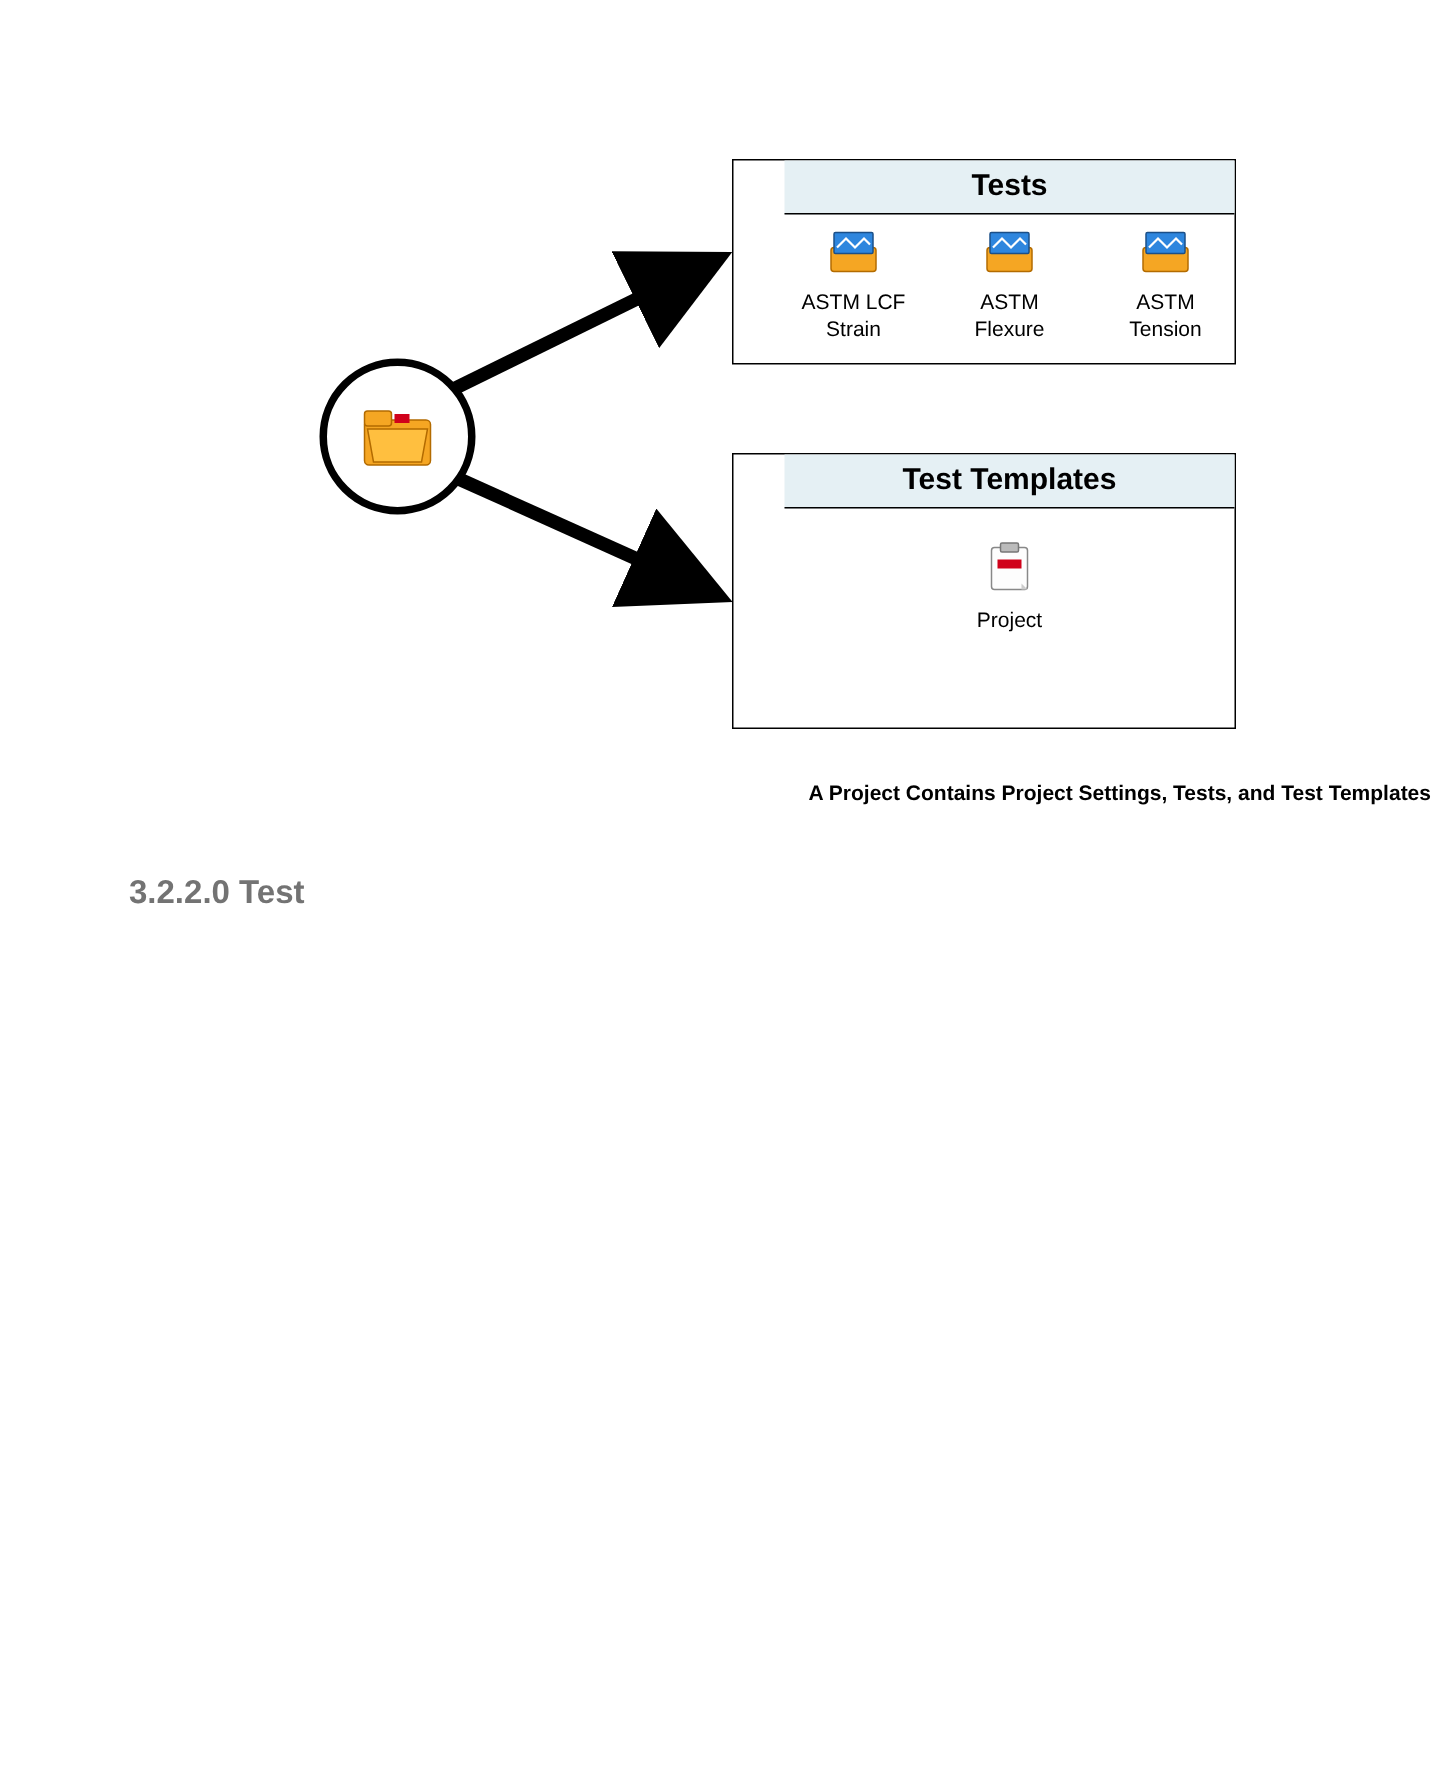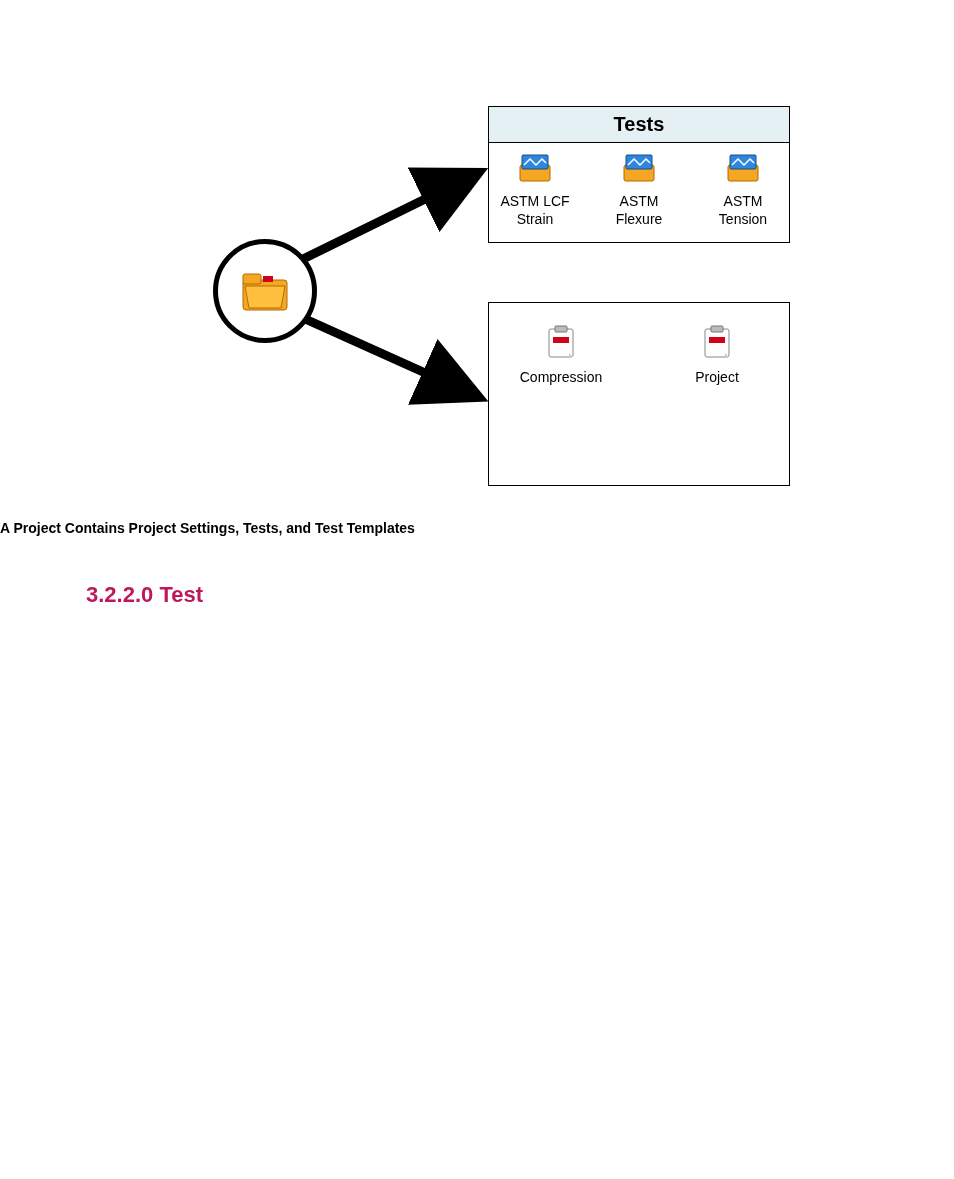--- a/index.html
+++ b/index.html
@@ -31,20 +31,21 @@
     background: #fff;
     display: flex;
     align-items: center;
     justify-content: center;
   }
   
   .panel {
     position: absolute;
     border: 1px solid #000;
     background: #fff;
+    padding-left: 34px;
   }
   .panel-header {
     background: #e5f0f4;
     border-bottom: 1px solid #000;
     text-align: center;
     font-weight: bold;
     font-size: 20px;
     padding: 6px 0;
   }
   .panel-body {
@@ -71,32 +72,32 @@
   #tests-panel { left: 488px; top: 106px; width: 300px; }
   
   #templates-panel { left: 488px; top: 302px; width: 300px; height: 182px; }
   #templates-panel .panel-body { padding-top: 22px; }
   
   .caption {
     position: absolute;
     left: 0;
     width: 954px;
     top: 520px;
-    text-align: left;
+    text-align: right;
     font-size: 14px;
     font-weight: bold;
   }
   
   .section-heading {
     position: absolute;
     left: 86px;
     top: 582px;
     font-size: 22px;
     font-weight: bold;
-    color: #be185d;
+    color: #737373;
   }
   svg { display: block; }
 </style>
 </head>
 <body>
 
 <div class="diagram">
 
   <svg width="954" height="500" style="position:absolute;left:0;top:0">
     <defs>
@@ -151,32 +152,22 @@
             <rect x="4" y="2" width="26" height="14" rx="1" fill="#2e86de" stroke="#1b4f88"></rect>
             <polyline points="6,12 12,6 18,12 24,6 28,10" fill="none" stroke="#fff" stroke-width="1.5"></polyline>
           </svg>
         </span>
         <div class="item-label">ASTM Tension</div>
       </div>
     </div>
   </div>
 
   <div id="templates-panel" class="panel">
+    <div class="panel-header">Test Templates</div>
     <div class="panel-body">
-      <div class="item">
-        <span>
-          <svg width="28" height="34" viewBox="0 0 28 34">
-            <rect x="2" y="4" width="24" height="28" rx="2" fill="#fdfdfd" stroke="#888"></rect>
-            <rect x="8" y="1" width="12" height="6" rx="1" fill="#bbb" stroke="#777"></rect>
-            <rect x="6" y="12" width="16" height="6" fill="#d0021b"></rect>
-            <polygon points="22,28 26,32 22,32" fill="#ccc"></polygon>
-          </svg>
-        </span>
-        <div class="item-label">Compression</div>
-      </div>
       <div class="item">
         <span>
           <svg width="28" height="34" viewBox="0 0 28 34">
             <rect x="2" y="4" width="24" height="28" rx="2" fill="#fdfdfd" stroke="#888"></rect>
             <rect x="8" y="1" width="12" height="6" rx="1" fill="#bbb" stroke="#777"></rect>
             <rect x="6" y="12" width="16" height="6" fill="#d0021b"></rect>
             <polygon points="22,28 26,32 22,32" fill="#ccc"></polygon>
           </svg>
         </span>
         <div class="item-label">Project</div>

